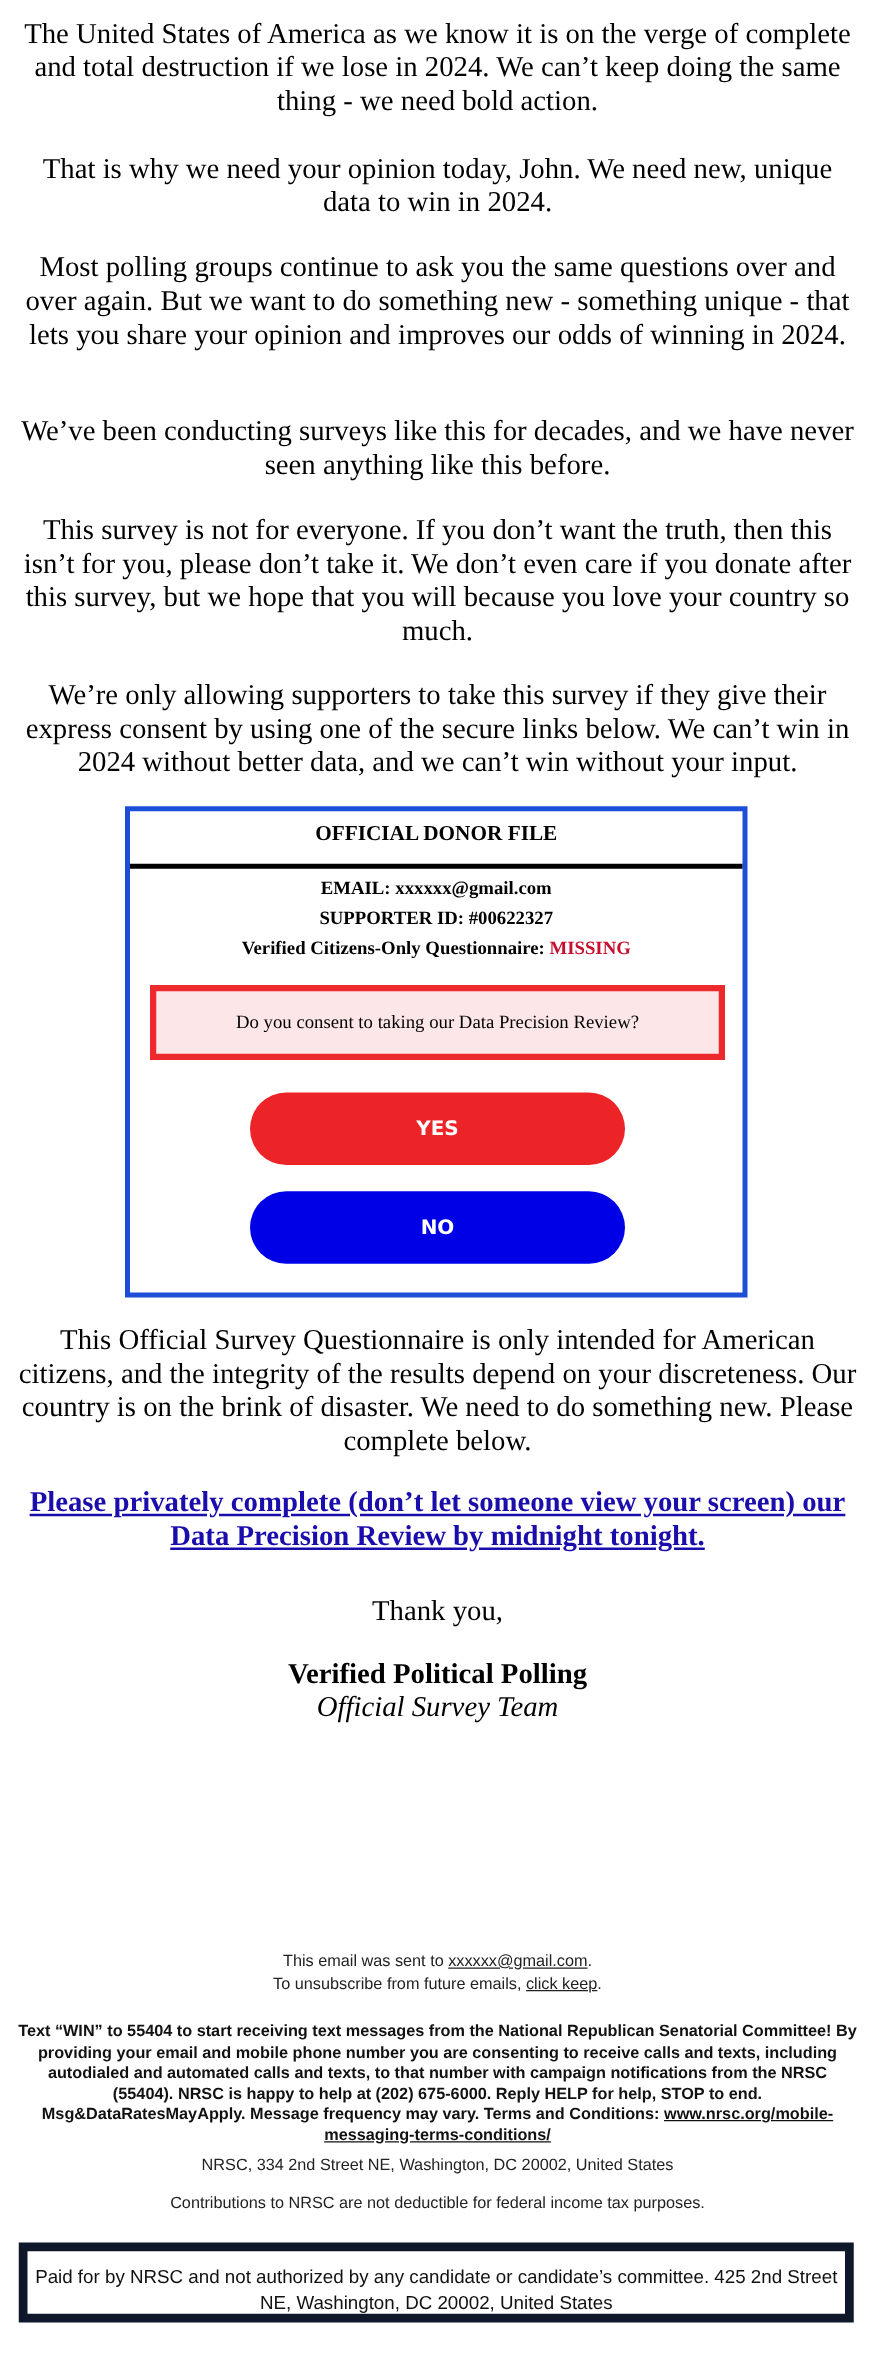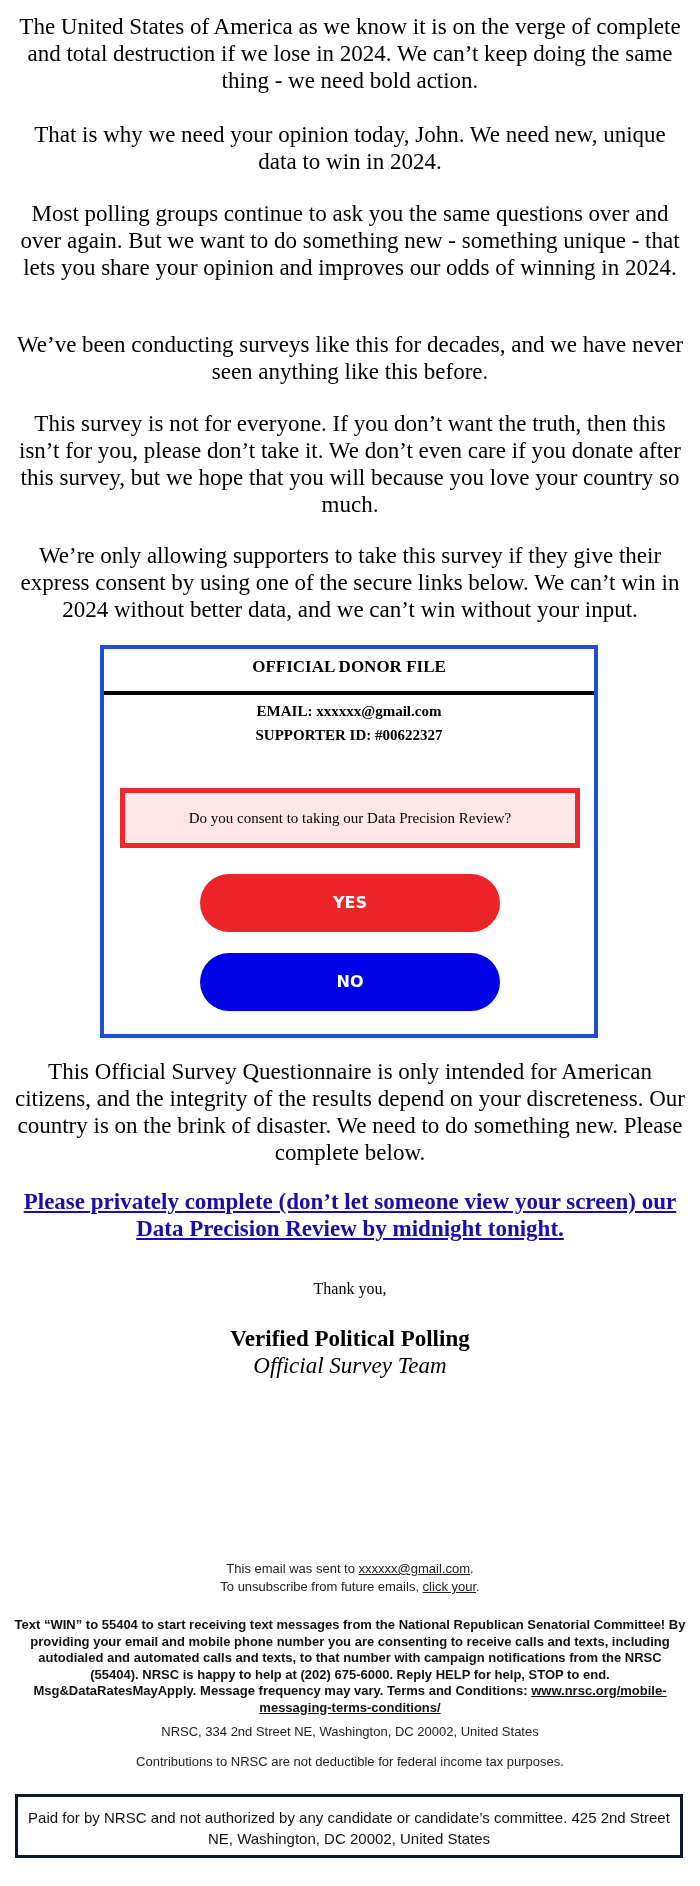--- a/index.html
+++ b/index.html
@@ -35,34 +35,34 @@
     .yes { top: 225px; background: #ec2428; }
     .no { top: 304px; background: #0000e6; }
     .cta {
       position: absolute; left: 14px; width: 672px; text-align: center;
       font-family: "Liberation Serif", serif; font-weight: bold; font-size: 23px; line-height: 27px;
       color: #1a0dab;
     }
     .cta a { color: #1a0dab; text-decoration: underline; }
     .thanks {
       position: absolute; left: 0; width: 700px; text-align: center;
-      font-family: "Liberation Serif", serif; font-size: 16px; line-height: 27px;
+      font-family: "Liberation Serif", serif; font-size: 23px; line-height: 27px;
     }
     .sig-name { font-weight: bold; font-size: 23px; }
     .sig-team { font-style: italic; font-size: 23px; }
     .foot {
       position: absolute; left: 10px; width: 680px; text-align: center;
       font-family: "Liberation Sans", sans-serif; font-size: 13px; line-height: 18px; color: #222;
     }
     .foot a { color: #222; text-decoration: underline; }
     .foot-bold { font-weight: bold; color: #111; line-height: 16.5px; }
     .foot-bold a { color: #111; }
     .paidfor {
       position: absolute; left: 15px; top: 1794px; width: 668px; height: 64px;
-      border: 3px solid #0f172a; box-sizing: border-box; text-align: center;
+      border: 7px solid #0f172a; box-sizing: border-box; text-align: center;
       font-family: "Liberation Sans", sans-serif; font-size: 15px; line-height: 21px;
       padding-top: 10px; color: #111;
     }
   </style>
 </head>
 <body>
 
 <p class="para" style="top:13px;">The United States of America as we know it is on the verge of complete and total destruction if we lose in 2024. We can’t keep doing the same thing - we need bold action.</p>
 <p class="para" style="top:121px;">That is why we need your opinion today, John. We need new, unique data to win in 2024.</p>
 <p class="para" style="top:200px;">Most polling groups continue to ask you the same questions over and over again. But we want to do something new - something unique - that lets you share your opinion and improves our odds of winning in 2024.</p>
@@ -74,20 +74,24 @@
   <div class="donor-header">OFFICIAL DONOR FILE</div>
   <div class="donor-lines">
     <div class="donor-line">
       <span>EMAIL:</span>
       <span>xxxxxx@gmail.com</span>
     </div>
     <div class="donor-line">
       <span>SUPPORTER ID:</span>
       <span>#00622327</span>
     </div>
+    <div class="donor-line">
+      <span>Verified Citizens-Only Questionnaire:</span>
+      <span class="missing">MISSING</span>
+    </div>
   </div>
   <div class="consent-box">
     <span>Do you consent to taking our Data Precision Review?</span>
   </div>
   <div class="pill yes">
     <span>YES</span>
   </div>
   <div class="pill no">
     <span>NO</span>
   </div>
@@ -98,21 +102,21 @@
   <a href="#">Please privately complete (don’t let someone view your screen) our Data Precision Review by midnight tonight.</a>
 </div>
 <div class="thanks" style="top:1275px;">Thank you,</div>
 <div class="thanks sig-name" style="top:1325px;">Verified Political Polling</div>
 <div class="thanks sig-team" style="top:1352px;">Official Survey Team</div>
 
 <div class="foot" style="top:1560px;">
   <span>This email was sent to </span><a href="#">xxxxxx@gmail.com</a><span>.</span>
 </div>
 <div class="foot" style="top:1578px;">
-  <span>To unsubscribe from future emails, </span><a href="#">click your</a><span>.</span>
+  <span>To unsubscribe from future emails, </span><a href="#">click keep</a><span>.</span>
 </div>
 <div class="foot foot-bold" style="top:1617px; left:14px; width:672px;">
   <span>Text “WIN” to 55404 to start receiving text messages from the National Republican Senatorial Committee! By providing your email and mobile phone number you are consenting to receive calls and texts, including autodialed and automated calls and texts, to that number with campaign notifications from the NRSC (55404). NRSC is happy to help at (202) 675-6000. Reply HELP for help, STOP to end. Msg&amp;DataRatesMayApply. Message frequency may vary. Terms and Conditions:</span>
   <a href="#">www.nrsc.org/mobile-messaging-terms-conditions/</a>
 </div>
 <div class="foot" style="top:1723px;">NRSC, 334 2nd Street NE, Washington, DC 20002, United States</div>
 <div class="foot" style="top:1753px;">Contributions to NRSC are not deductible for federal income tax purposes.</div>
 <div class="paidfor">
   <span>Paid for by NRSC and not authorized by any candidate or candidate’s committee. 425 2nd Street NE, Washington, DC 20002, United States</span>
 </div>

